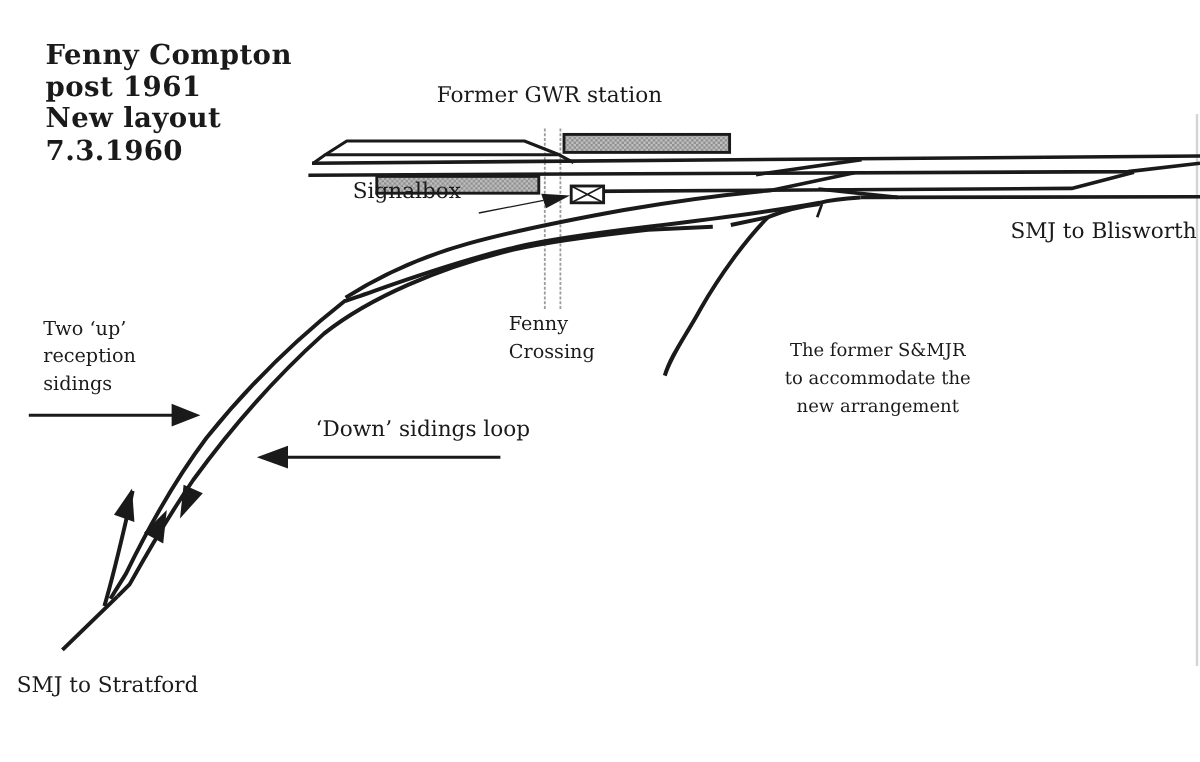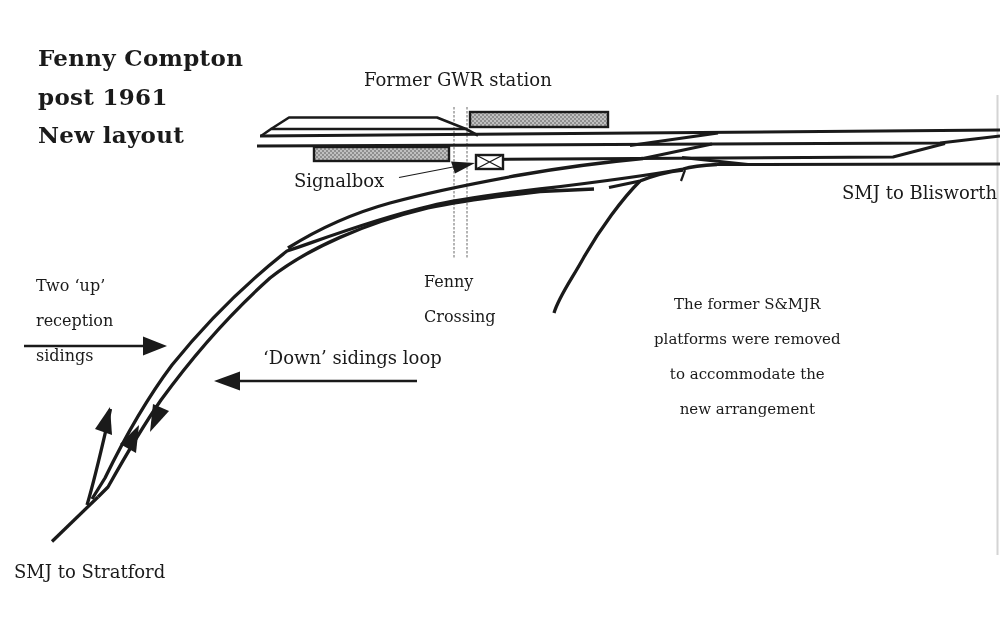--- a/index.html
+++ b/index.html
@@ -18,21 +18,21 @@
   .tick{stroke:var(--ink,#1a1a1a);stroke-width:2.2;fill:none;}
   .xing{stroke:var(--xing,#9c9c9c);stroke-width:1.5;fill:none;stroke-dasharray:2.5 1.5;}
   .platform{fill:url(#stipple);stroke:var(--ink,#1a1a1a);stroke-width:2.4;}
   .sbox{fill:#ffffff;stroke:var(--ink,#1a1a1a);stroke-width:2.4;}
   .sbox-x{stroke:var(--ink,#1a1a1a);stroke-width:1.4;fill:none;}
   .arrowhead{fill:var(--ink,#1a1a1a);stroke:none;}
   .arrow-shaft{stroke:var(--ink,#1a1a1a);stroke-width:2.6;fill:none;}
   .leader{stroke:var(--ink,#1a1a1a);stroke-width:1.1;fill:none;}
   .page-edge{stroke:#d4d4d4;stroke-width:2;fill:none;}
   .label{position:absolute;font-size:18px;line-height:22px;white-space:nowrap;}
-  .label-block div{white-space:nowrap;margin-top:12px;}
+  .label-block div{white-space:nowrap;}
   #diagram-title{position:absolute;left:38px;top:33px;font-weight:bold;font-size:23px;line-height:26.5px;letter-spacing:.3px;}
   #note-text{position:absolute;left:654px;top:281px;font-size:15px;line-height:23px;text-align:center;}
   #label-sidings{position:absolute;left:36px;top:262px;line-height:23px;}
   #label-level-crossing{position:absolute;left:424px;top:259px;line-height:22.5px;}
 </style>
 </head>
 <body>
 
 <div id="stage" style="--ink: #1a1a1a; --bg: #ffffff; --xing: #9c9c9c;">
 
@@ -100,43 +100,43 @@
     <g>
       <rect class="sbox" x="476" y="155" width="27" height="14"></rect>
       <path class="sbox-x" d="M476 155 L503 169 M503 155 L476 169"></path>
     </g>
   </svg>
 
   <div id="diagram-title" class="label-block">
     <div>Fenny Compton</div>
     <div>post 1961</div>
     <div>New layout</div>
+    <div>7.3.1960</div>
   </div>
 
   <div class="label" style="left:364px;top:69px;">Former GWR station</div>
 
-  <div class="label" style="left:294px;top:170px;">Signalbox</div>
+  <div class="label" style="left:294px;top:149px;">Signalbox</div>
 
   <div id="label-level-crossing" class="label-block">
     <div>Fenny</div>
     <div>Crossing</div>
   </div>
 
   <div class="label" style="left:842px;top:182px;text-align:center;">SMJ to Blisworth</div>
 
   <div id="label-sidings" class="label-block">
     <div>Two ‘up’</div>
     <div>reception</div>
     <div>sidings</div>
   </div>
 
   <div class="label" style="left:263px;top:347px;">‘Down’ sidings loop</div>
 
   <div id="note-text" class="label-block">
     <div>The former S&amp;MJR</div>
-    <div>platforms were removed</div>
     <div>to accommodate the</div>
     <div>new arrangement</div>
   </div>
 
   <div class="label" style="left:14px;top:545px;margin-top:16px;">SMJ to Stratford</div>
 
 </div>
 
 </body></html>

